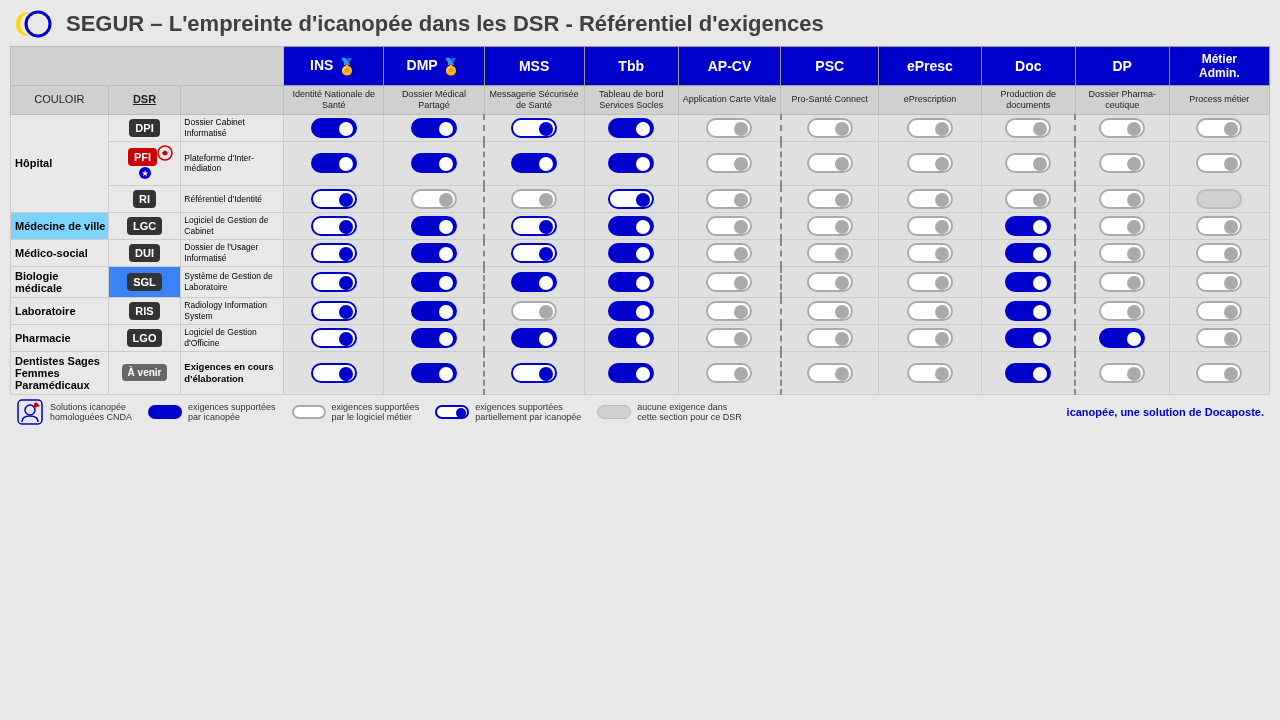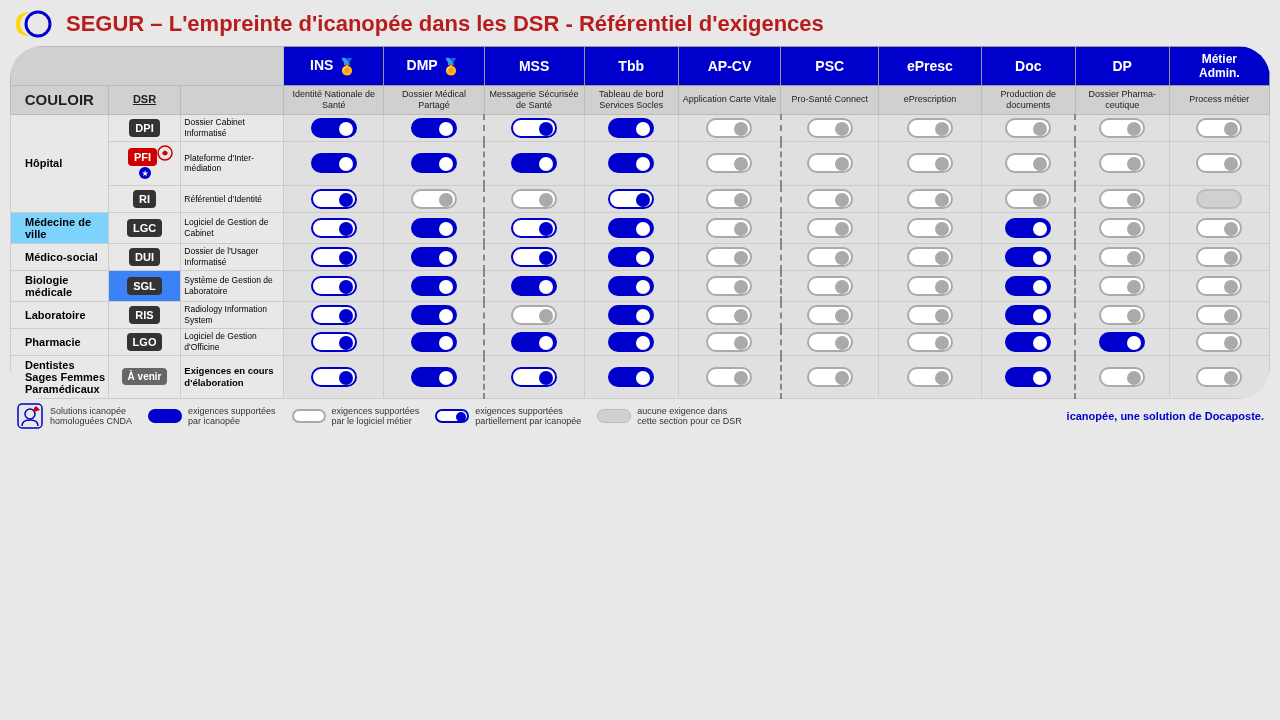--- a/index.html
+++ b/index.html
@@ -24,34 +24,33 @@
     }
     .header-logo {
       width: 44px;
       height: 32px;
       margin-right: 12px;
       flex-shrink: 0;
     }
     .header-title {
       font-size: 22px;
       font-weight: bold;
-      color: #b91c1c;
+      color: #404040;
     }
     .subtitle {
       text-align: center;
       font-size: 11.5px;
       color: #333;
       margin-bottom: 4px;
       font-weight: 500;
       letter-spacing: 0.5px;
     }
     .table-wrapper {
       width: 100%;
       overflow: hidden;
-      border-radius: 32px;
     }
     table {
       width: 100%;
       border-collapse: collapse;
       table-layout: fixed;
     }
     .col-couloir { width: 78px; }
     .col-dsr { width: 58px; }
     .col-desc { width: 82px; }
     .col-ins { width: 80px; }
@@ -91,21 +90,21 @@
       border: 1px solid #ccc;
       padding: 3px 2px;
       text-align: center;
       vertical-align: middle;
     }
     .data-row td.couloir-cell {
       background: #e8e8e8;
       font-size: 11px;
       font-weight: bold;
       text-align: left;
-      padding-left: 14px;
+      padding-left: 4px;
       vertical-align: middle;
     }
     .data-row td.desc-cell {
       background: #e8e8e8;
       font-size: 8.5px;
       text-align: left;
       padding: 2px 3px;
       line-height: 1.2;
       vertical-align: middle;
     }
@@ -273,21 +272,21 @@
           <th>MSS</th>
           <th>Tbb</th>
           <th>AP-CV</th>
           <th>PSC</th>
           <th>ePresc</th>
           <th>Doc</th>
           <th>DP</th>
           <th class="th-last" style="font-size:12px;">Métier<br>Admin.</th>
         </tr>
         <tr class="sub-header-row">
-          <td style="font-weight:bold; font-size:15px;">COULOIR</td>
+          <td style="font-weight:normal; font-size:11px;">COULOIR</td>
           <td style="font-weight:bold; font-size:11px;text-decoration:underline;">DSR</td>
           <td></td>
           <td>Identité Nationale de Santé</td>
           <td>Dossier Médical Partagé</td>
           <td>Messagerie Sécurisée de Santé</td>
           <td>Tableau de bord Services Socles</td>
           <td>Application Carte Vitale</td>
           <td>Pro-Santé Connect</td>
           <td>ePrescription</td>
           <td>Production de documents</td>

